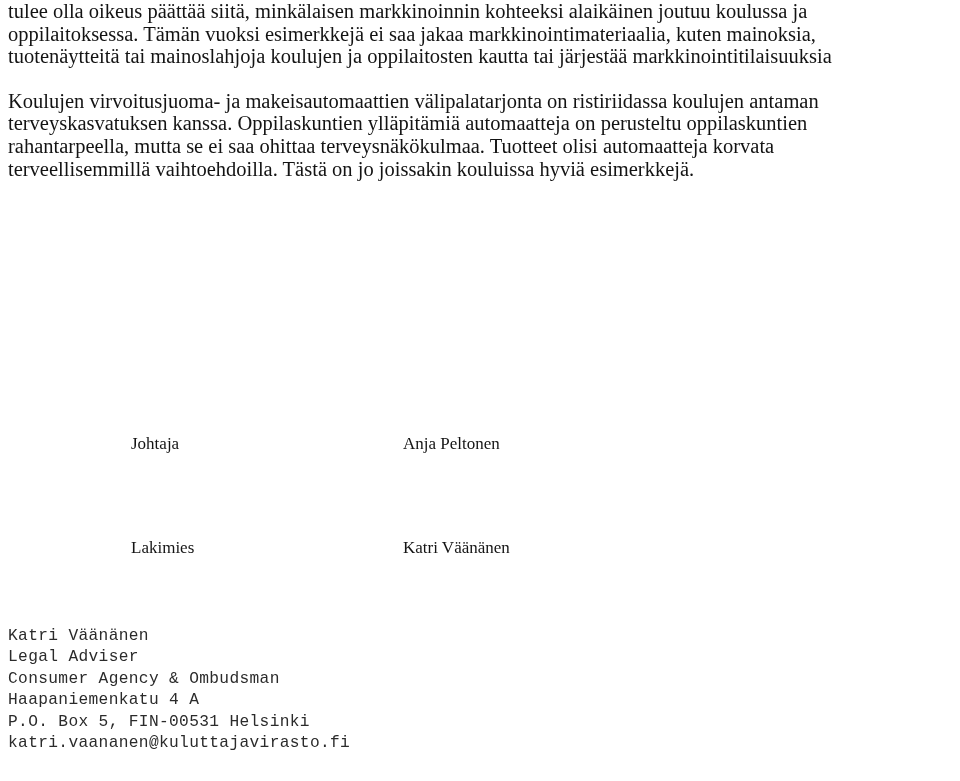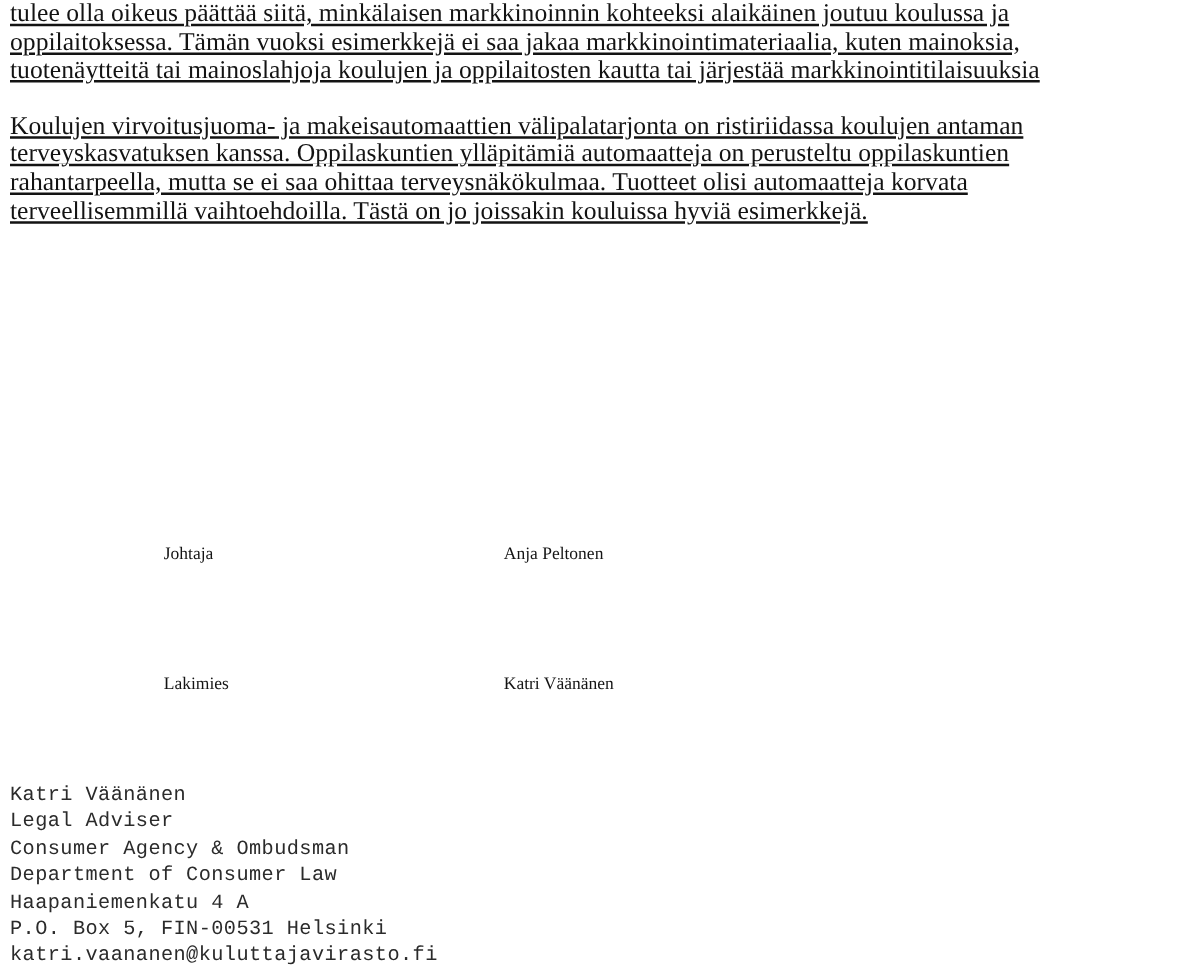--- a/index.html
+++ b/index.html
@@ -35,21 +35,20 @@
   }
 
   .para {
     font-family: "Liberation Serif", "DejaVu Serif", serif;
     font-size: 20.5px;
     line-height: 22.6px;
     color: #131313;
     text-align: left;
     white-space: normal;
     margin: 0;
-    text-decoration: underline;
   }
 
   .para .ln {
     display: block;
     white-space: pre;
   }
 
   .para-gap {
     height: 22px;
   }
@@ -69,21 +68,21 @@
 
   .sig-row.second {
     height: auto;
   }
 
   .sig-title,
   .sig-name {
     position: absolute;
     top: 0;
     font-family: "Liberation Serif", "DejaVu Serif", serif;
-    font-size: 14px;
+    font-size: 17px;
     line-height: 24px;
     color: #141414;
     white-space: pre;
   }
 
   .sig-title { left: 131px; }
   .sig-name  { left: 392px; margin-left: 11px; }
 
   
   .footer-block {
@@ -138,19 +137,18 @@
       <span class="sig-title">Lakimies</span>
       <span class="sig-name">Katri Väänänen</span>
     </div>
 
   </div>
 
   <div class="footer-block">
     <span class="footer-line">Katri Väänänen</span>
     <span class="footer-line">Legal Adviser</span>
     <span class="footer-line">Consumer Agency &amp; Ombudsman</span>
-    <span class="footer-line">Department of Consumer Law</span>
     <span class="footer-line">Haapaniemenkatu 4 A</span>
     <span class="footer-line">P.O. Box 5, FIN-00531 Helsinki</span>
     <span class="footer-line">katri.vaananen@kuluttajavirasto.fi</span>
   </div>
 
 </div>
 
 </body></html>

